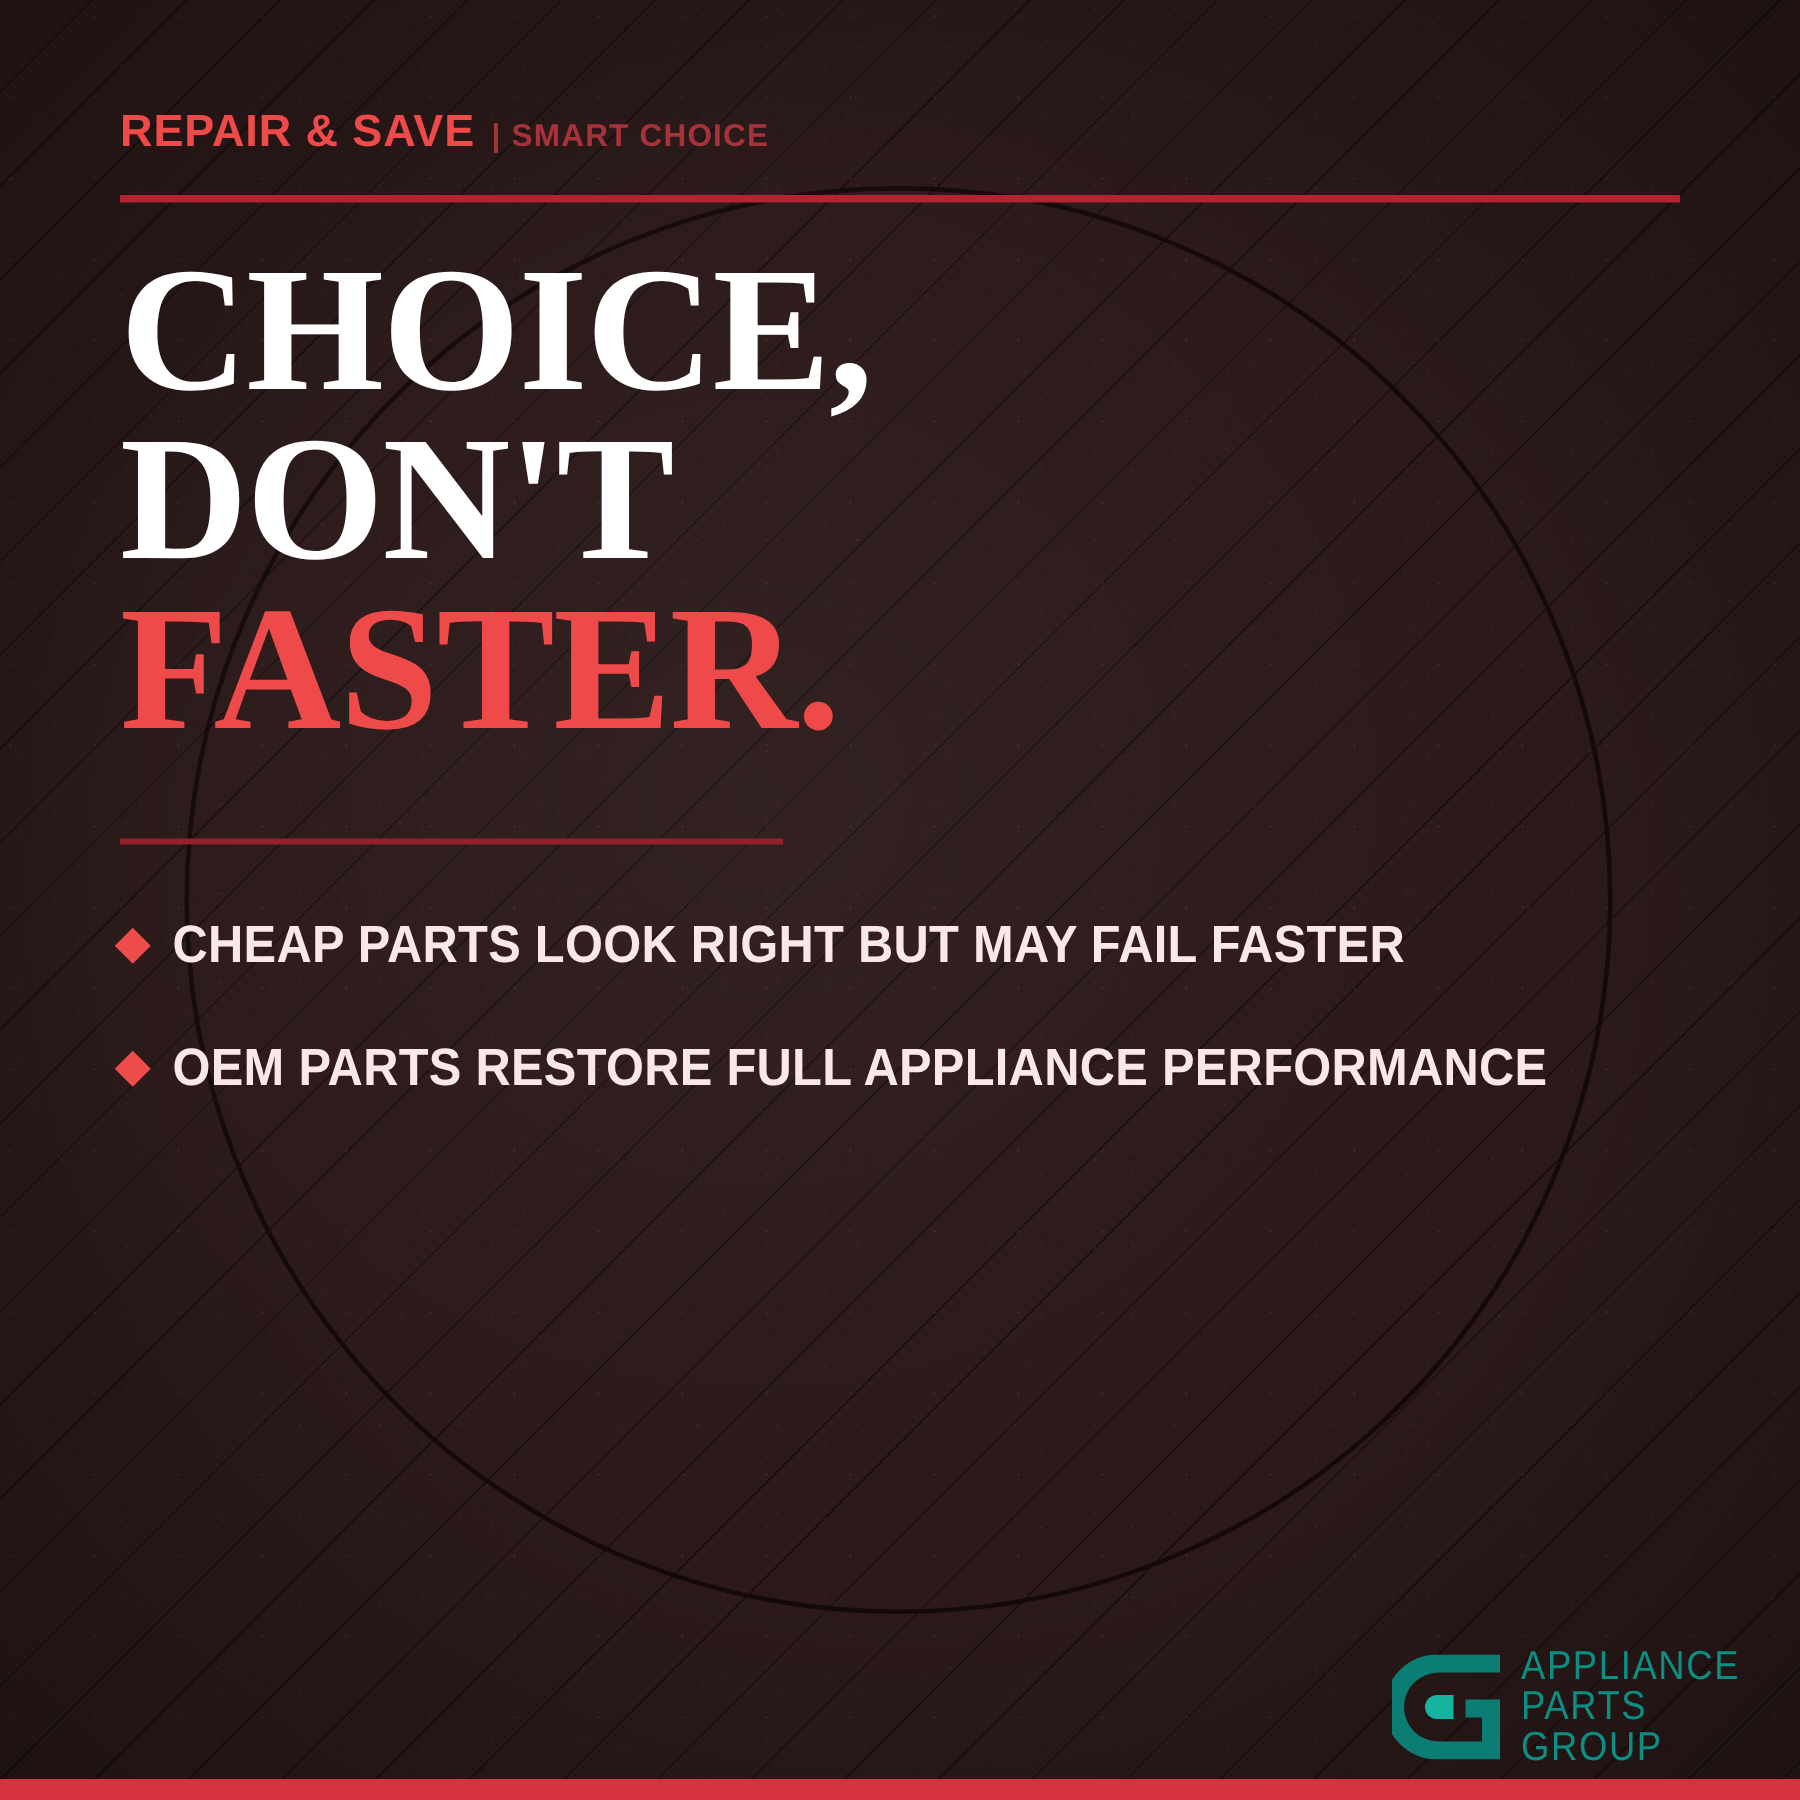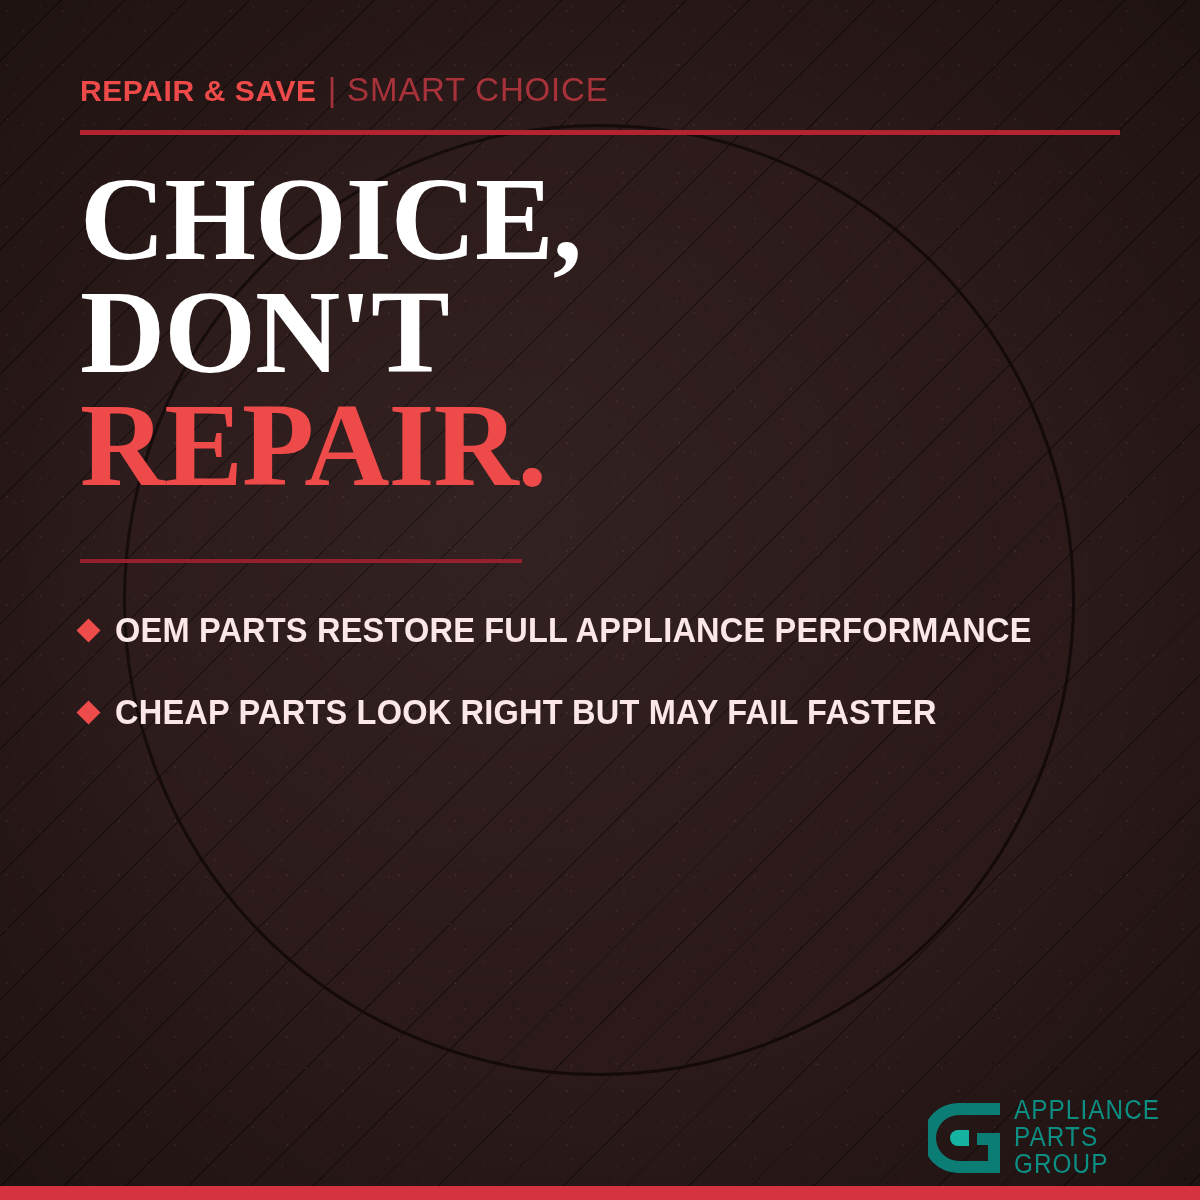--- a/index.html
+++ b/index.html
@@ -64,21 +64,21 @@
     position:absolute; left:80px; top:71px;
     display:flex; align-items:baseline; gap:11px;
     white-space:nowrap;
   }
   .eyebrow-main {
     font-size:30px; font-weight:bold;
     letter-spacing:.6px;
     color:#ef4a4a;
   }
   .eyebrow-sub {
-    font-size:33px; font-weight:normal;
+    font-size:21px; font-weight:bold;
     letter-spacing:.8px;
     color:#a8323a;
   }
   .header-rule {
     position:absolute; left:80px; top:130px;
     width:1040px; height:5px;
     background:#b32430;
   }
 
   
@@ -169,32 +169,32 @@
 
   <div class="eyebrow">
     <span class="eyebrow-main">REPAIR &amp; SAVE</span>
     <span class="eyebrow-sub">| SMART CHOICE</span>
   </div>
   <div class="header-rule"></div>
 
   <div class="headline">
     <span class="l1">CHOICE,</span>
     <span class="l2">DON'T</span>
-    <span class="l3">REPAIR.</span>
+    <span class="l3">FASTER.</span>
   </div>
   <div class="headline-rule"></div>
 
   <div class="bullets">
     <div class="bullet-row">
       <span class="bullet-diamond"></span>
-      <span class="bullet-text">OEM PARTS RESTORE FULL APPLIANCE PERFORMANCE</span>
+      <span class="bullet-text">CHEAP PARTS LOOK RIGHT BUT MAY FAIL FASTER</span>
     </div>
     <div class="bullet-row">
       <span class="bullet-diamond"></span>
-      <span class="bullet-text">CHEAP PARTS LOOK RIGHT BUT MAY FAIL FASTER</span>
+      <span class="bullet-text">OEM PARTS RESTORE FULL APPLIANCE PERFORMANCE</span>
     </div>
   </div>
 
   <div class="logo">
     <span class="logo-mark">
       <svg width="72" height="70" viewBox="0 0 72 70" aria-hidden="true">
         <path d="M72 0 H30 A30 30 0 0 0 30 70 H72 V30 H49 V42 H60 V58 H31
                  A18 18 0 0 1 31 12 H72 Z" fill="#0c7d74"></path>
         <path d="M30 27 H41 V43 H30 A8 8 0 0 1 30 27 Z" fill="#16b3a2"></path>
       </svg>

